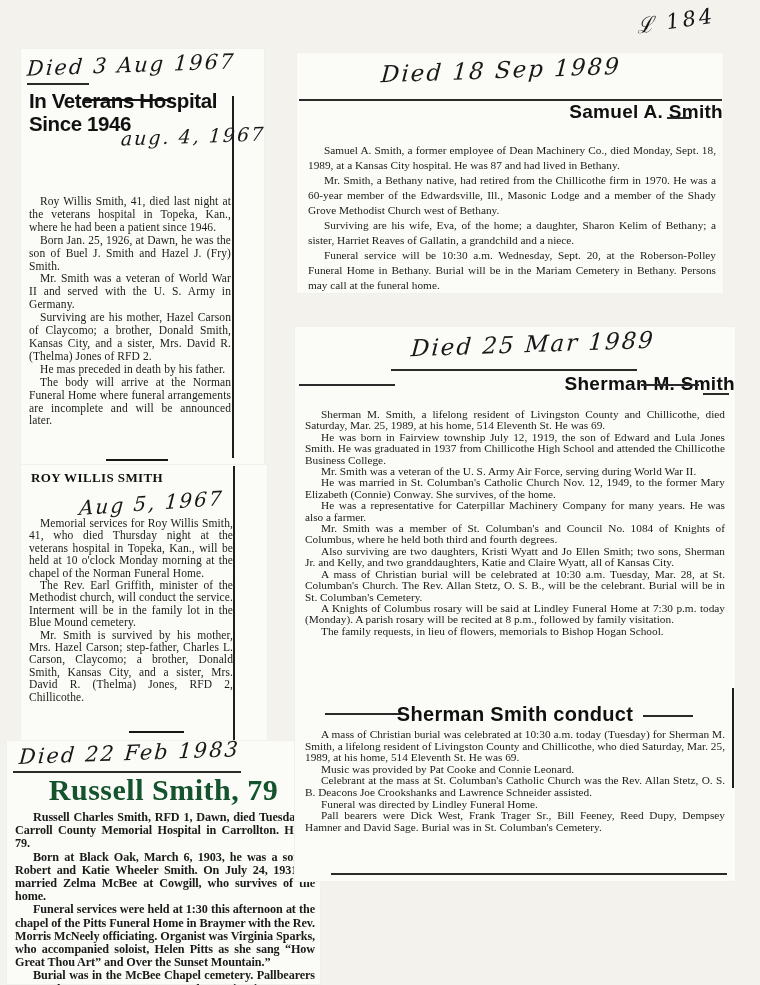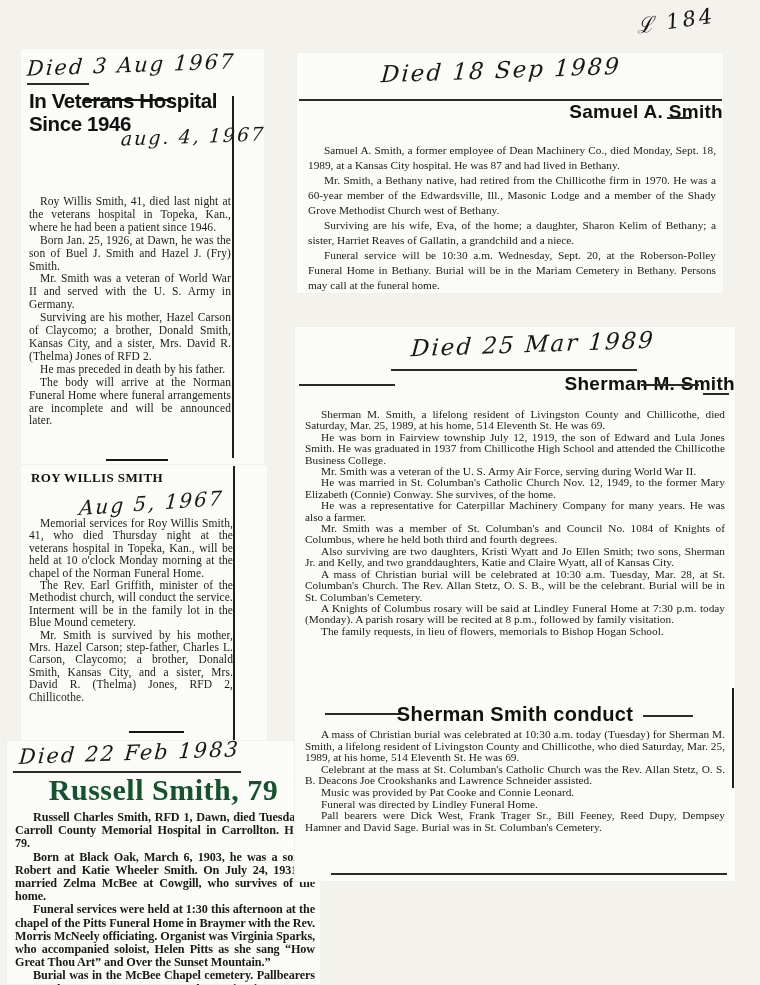--- a/index.html
+++ b/index.html
@@ -208,22 +208,22 @@
       <p>Also surviving are two daughters, Kristi Wyatt and Jo Ellen Smith; two sons, Sherman Jr. and Kelly, and two granddaughters, Katie and Claire Wyatt, all of Kansas City.</p>
       <p>A mass of Christian burial will be celebrated at 10:30 a.m. Tuesday, Mar. 28, at St. Columban's Church. The Rev. Allan Stetz, O. S. B., will be the celebrant. Burial will be in St. Columban's Cemetery.</p>
       <p>A Knights of Columbus rosary will be said at Lindley Funeral Home at 7:30 p.m. today (Monday). A parish rosary will be recited at 8 p.m., followed by family visitation.</p>
       <p>The family requests, in lieu of flowers, memorials to Bishop Hogan School.</p>
     </div>
     <div class="hrule thin" style="left:30px; top:386px; width:78px;"></div>
     <div class="hl-sans-mid" style="top:376px;">Sherman Smith conduct</div>
     <div class="hrule thin" style="left:348px; top:388px; width:50px;"></div>
     <div class="col-wide np-body" style="left:10px; top:402px; width:420px; line-height:11.6px;">
       <p>A mass of Christian burial was celebrated at 10:30 a.m. today (Tuesday) for Sherman M. Smith, a lifelong resident of Livingston County and Chillicothe, who died Saturday, Mar. 25, 1989, at his home, 514 Eleventh St. He was 69.</p>
+      <p>Music was provided by Pat Cooke and Connie Leonard.</p>
       <p>Celebrant at the mass at St. Columban's Catholic Church was the Rev. Allan Stetz, O. S. B. Deacons Joe Crookshanks and Lawrence Schneider assisted.</p>
-      <p>Music was provided by Pat Cooke and Connie Leonard.</p>
       <p>Funeral was directed by Lindley Funeral Home.</p>
       <p>Pall bearers were Dick West, Frank Trager Sr., Bill Feeney, Reed Dupy, Dempsey Hamner and David Sage. Burial was in St. Columban's Cemetery.</p>
     </div>
     <div class="hrule thin" style="left:36px; top:546px; width:396px;"></div>
   </div>
   <div class="vrule" style="left:732px; top:688px; height:100px;"></div>
 
 </div>
 
 </body></html>

